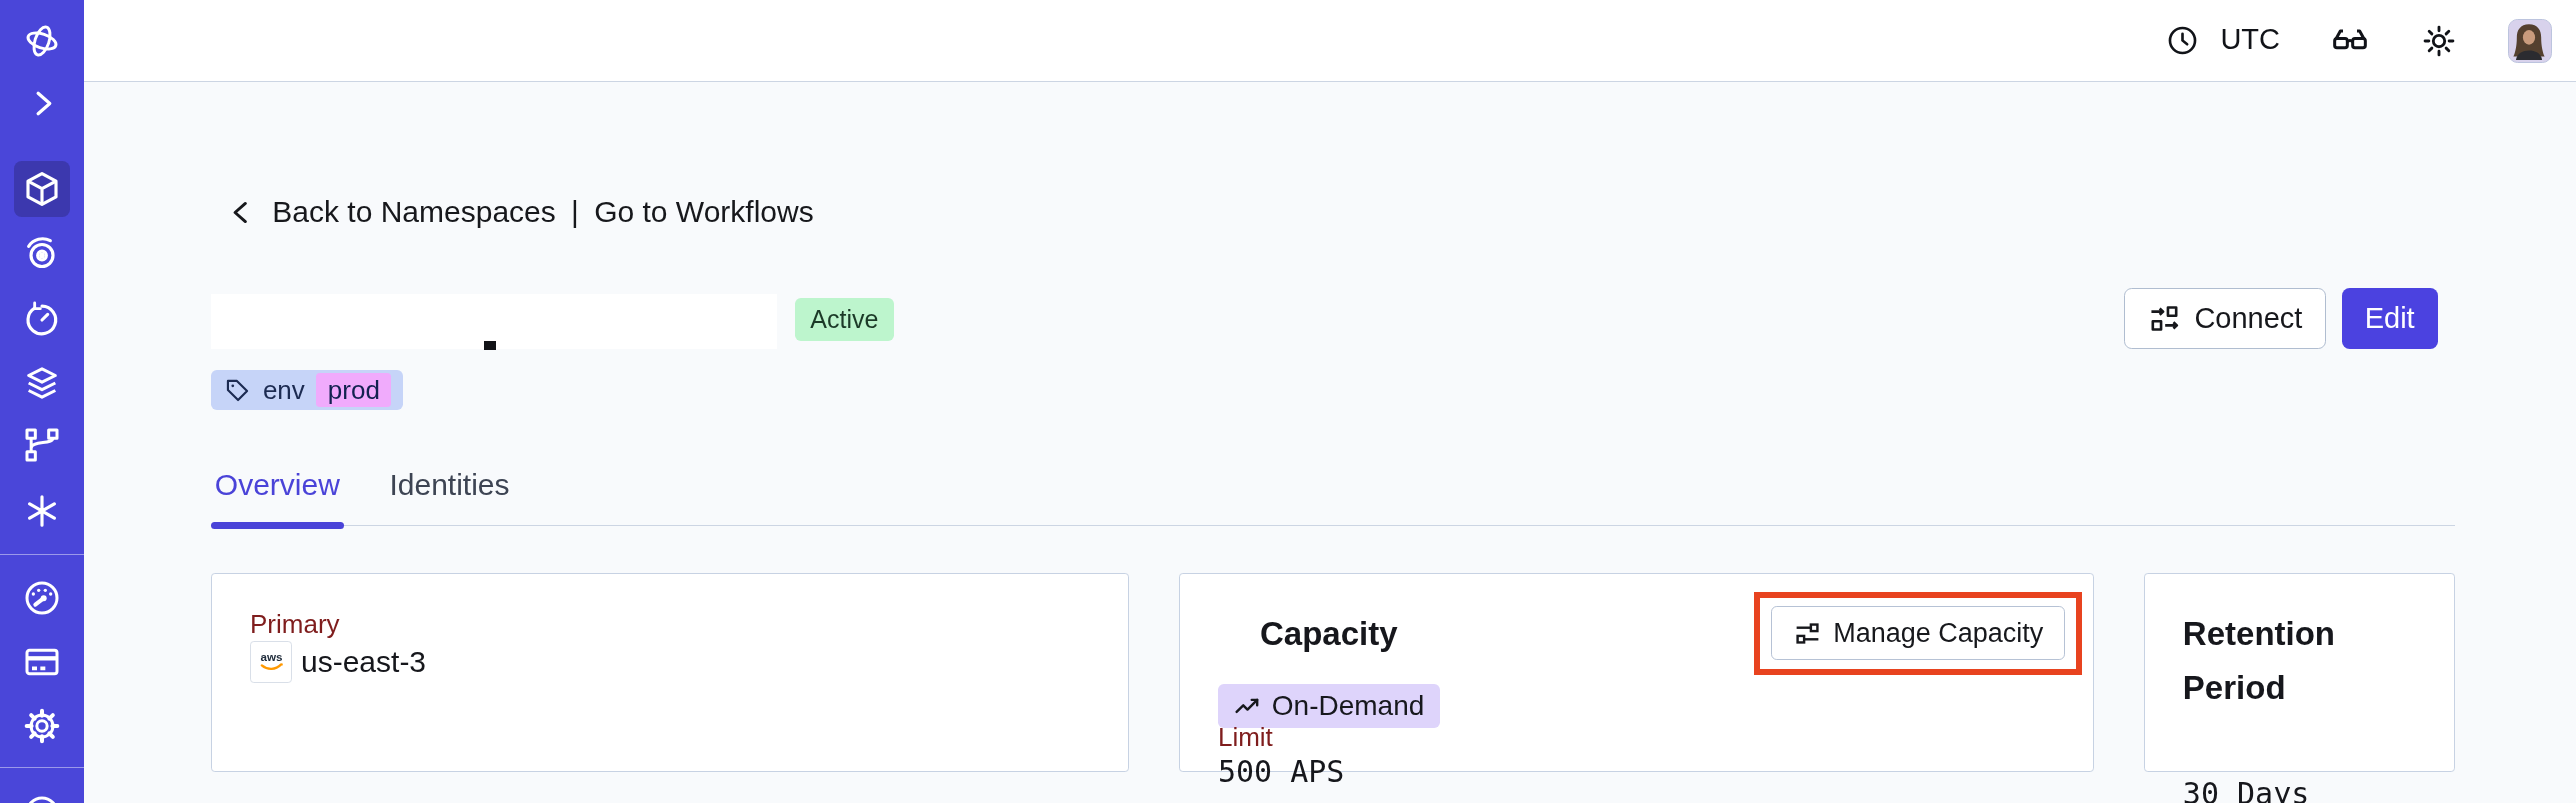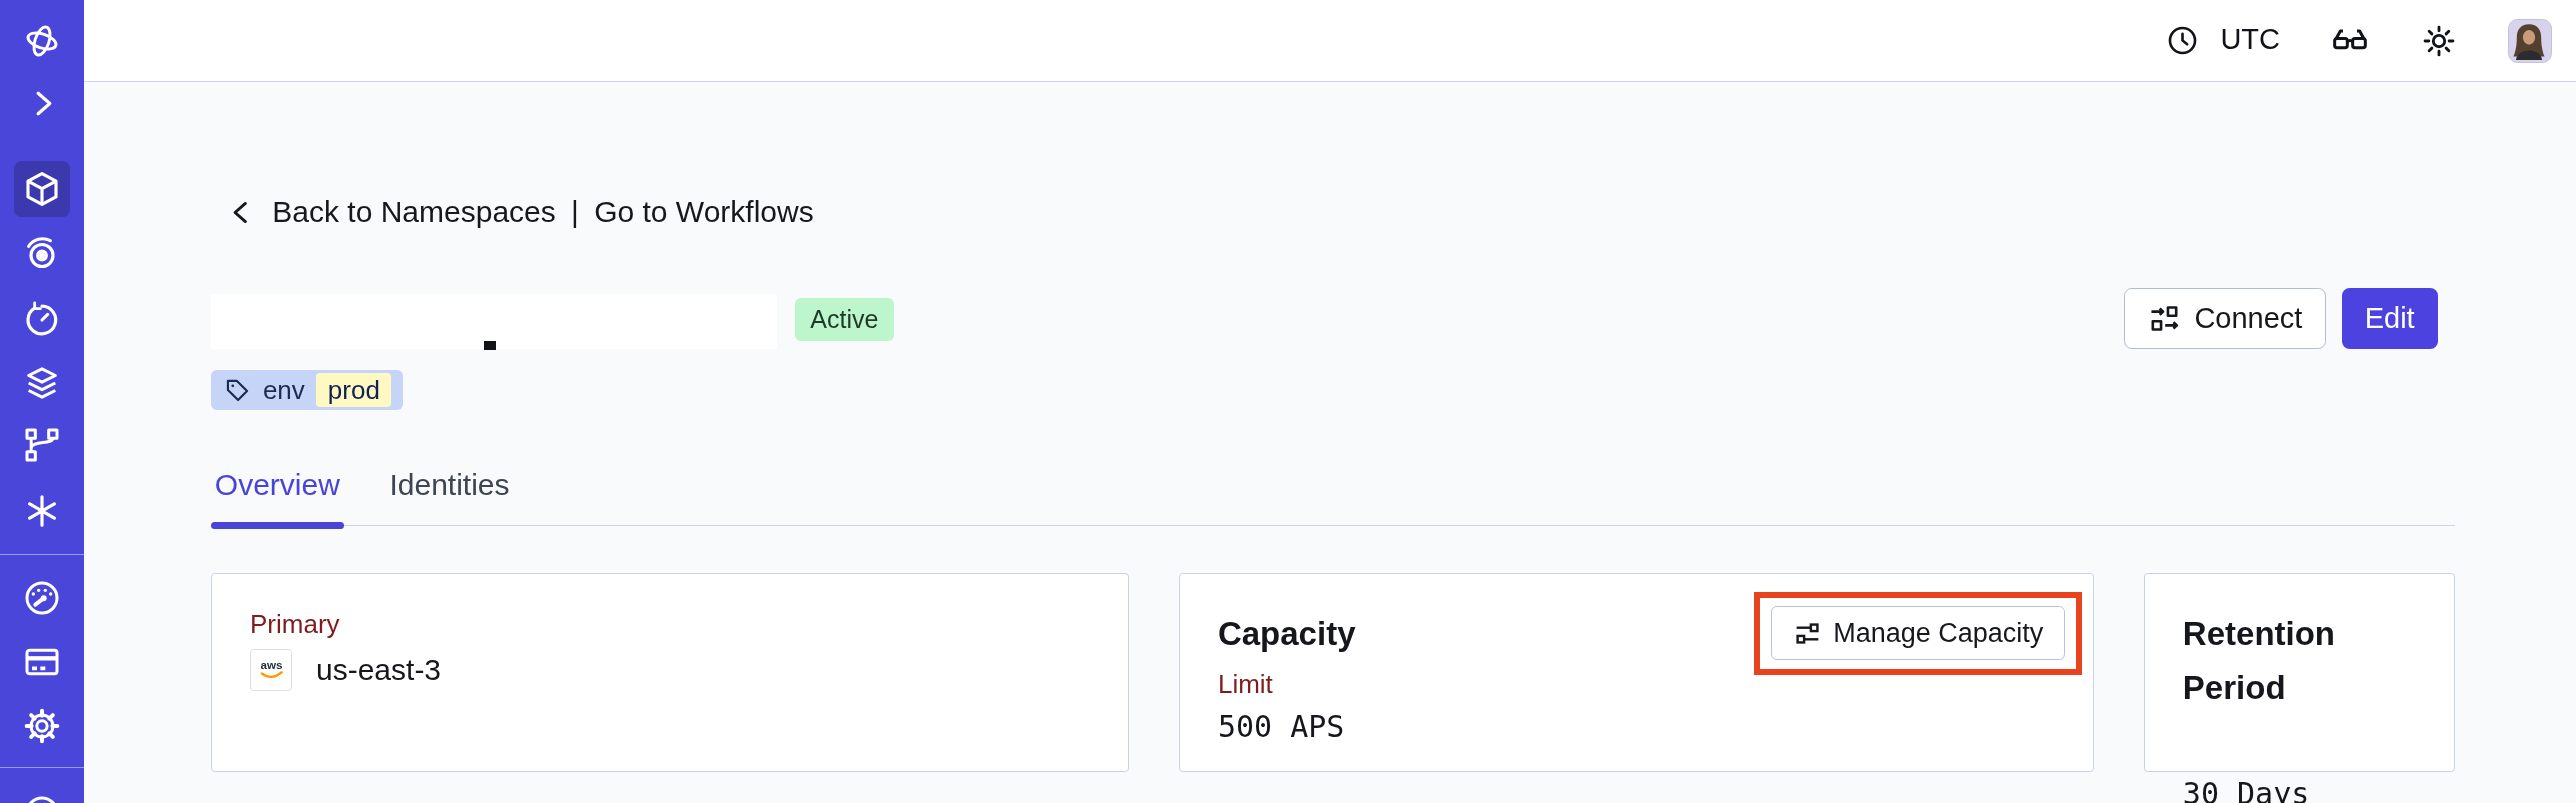--- a/index.html
+++ b/index.html
@@ -37,40 +37,40 @@
   .status-badge { position:absolute; left:795px; top:298px; height:43px; padding:0 15.3px; background:#bdf5cd; color:#1c3a28;
     border-radius:5.8px; font-size:25px; display:flex; align-items:center; }
 
   .actions { position:absolute; left:2124px; top:288px; display:flex; gap:15.3px; }
   .btn { display:flex; align-items:center; justify-content:center; gap:13.4px; border-radius:7.7px; cursor:pointer; font-size:29px; }
   .btn-outline { background:#fff; border:1.9px solid #b0bdd0; color:#17181c; height:61px; padding:14px 23px; }
   .btn-primary { background:#4b42e0; color:#ffffff; border:none; height:61px; width:96px; }
 
   .tag-pill { position:absolute; left:211px; top:370px; height:40px; background:#c6d4f8; border-radius:5.8px;
     display:flex; align-items:center; gap:11.5px; padding:0 11.5px 0 13.4px; font-size:26px; color:#1c2b52; cursor:pointer; }
-  .tag-inner { background:#fef9c3; border-radius:3.8px; padding:1.9px 11.5px; color:#122250; }
+  .tag-inner { background:#f0abfc; border-radius:3.8px; padding:1.9px 11.5px; color:#122250; }
 
   .tabs { position:absolute; left:211px; top:468px; width:2244px; border-bottom:1.9px solid #ccd5e3; display:flex; gap:42px; }
   .tab { font-size:30px; font-weight:500; padding:0 3.8px 23px 3.8px; cursor:pointer; color:#3d4453; position:relative; }
   .tab.active { color:#4a43d8; }
   .tab.active::after { content:""; position:absolute; left:0; right:0; bottom:-3.8px; height:6.7px; background:#4a43d8; border-radius:3.8px; }
 
   .cards { position:absolute; left:211px; top:573px; width:2244px; display:flex; gap:50px; }
   .card { background:#ffffff; border:1.9px solid #c7d2e3; border-radius:3.8px; padding:33px 38px; height:199px; }
   .card-region { width:921px; }
   .card-capacity { width:918px; position:relative; }
   .card-retention { width:312px; }
   .card-head { display:flex; justify-content:space-between; align-items:flex-start; }
   .card-title { font-size:33px; font-weight:600; color:#16171c; line-height:54px; }
   .head-left { display:flex; align-items:center; gap:23px;flex-direction:column; }
   .badge-lavender { background:#ded4fb; border-radius:5.8px; height:44px; padding:0 15.3px; display:flex; align-items:center; gap:9.6px; font-size:28px; color:#17181d; }
   .btn-card { background:#fff; border:1.9px solid #b6c2d5; border-radius:7.7px; height:56px; padding:0 21px; display:flex; align-items:center; gap:11.5px; font-size:27px; font-weight:500; color:#17181c; cursor:pointer; }
   .annotation-box { border:6.7px solid #e8431f; padding:8.6px 10.5px; margin:-15.3px -27px 0 0; }
   .card-label { font-size:26px; color:#7f1d1d; margin-top:11.5px; }
-  .value-row { display:flex; align-items:center; gap:24px; margin-top:9px; }
+  .value-row { display:flex; align-items:center; gap:9px; margin-top:1px; }
   .mono-value { font-family:"DejaVu Sans Mono","Liberation Mono",monospace; font-size:30px; color:#16171c; }
   .plain-value { font-size:30px; color:#16171c; }
   .retention-value { margin-top:61px; }
   .aws-badge { width:42px; height:42px; background:#fff; border:1.9px solid #d9dfe8; border-radius:3.8px; display:flex; align-items:center; justify-content:center; }
 </style>
 </head>
 <body>
 
 <div class="page">
 
@@ -246,20 +246,27 @@
           </svg>
         </div>
         <span class="plain-value">us-east-3</span>
       </div>
     </section>
 
     <section class="card card-capacity">
       <div class="card-head">
         <div class="head-left">
           <div class="card-title">Capacity</div>
+          <div class="badge-lavender">
+            <svg width="29" height="29" viewBox="0 0 24 24" fill="none" stroke="#17181d" stroke-width="2" stroke-linecap="round" stroke-linejoin="round">
+              <path d="M3 16.5l5.5-5.5 3.5 3.5 8-8"></path>
+                <path d="M15.5 6.5H20V11"></path>
+            </svg>
+            <span>On-Demand</span>
+          </div>
         </div>
         <div class="annotation-box">
           <button class="btn-card" style="height:54px;border-radius:5.8px">
             <svg width="29" height="29" viewBox="0 0 24 24" fill="none" stroke="#17181c" stroke-width="2">
               <path d="M3 7.2h11.5"></path>
                 <rect x="14.8" y="4.6" width="5.4" height="5.4"></rect>
               <rect x="3.8" y="14" width="5.4" height="5.4"></rect>
                 <path d="M9.5 16.8H21"></path>
             </svg>
             <span>Manage Capacity</span>

